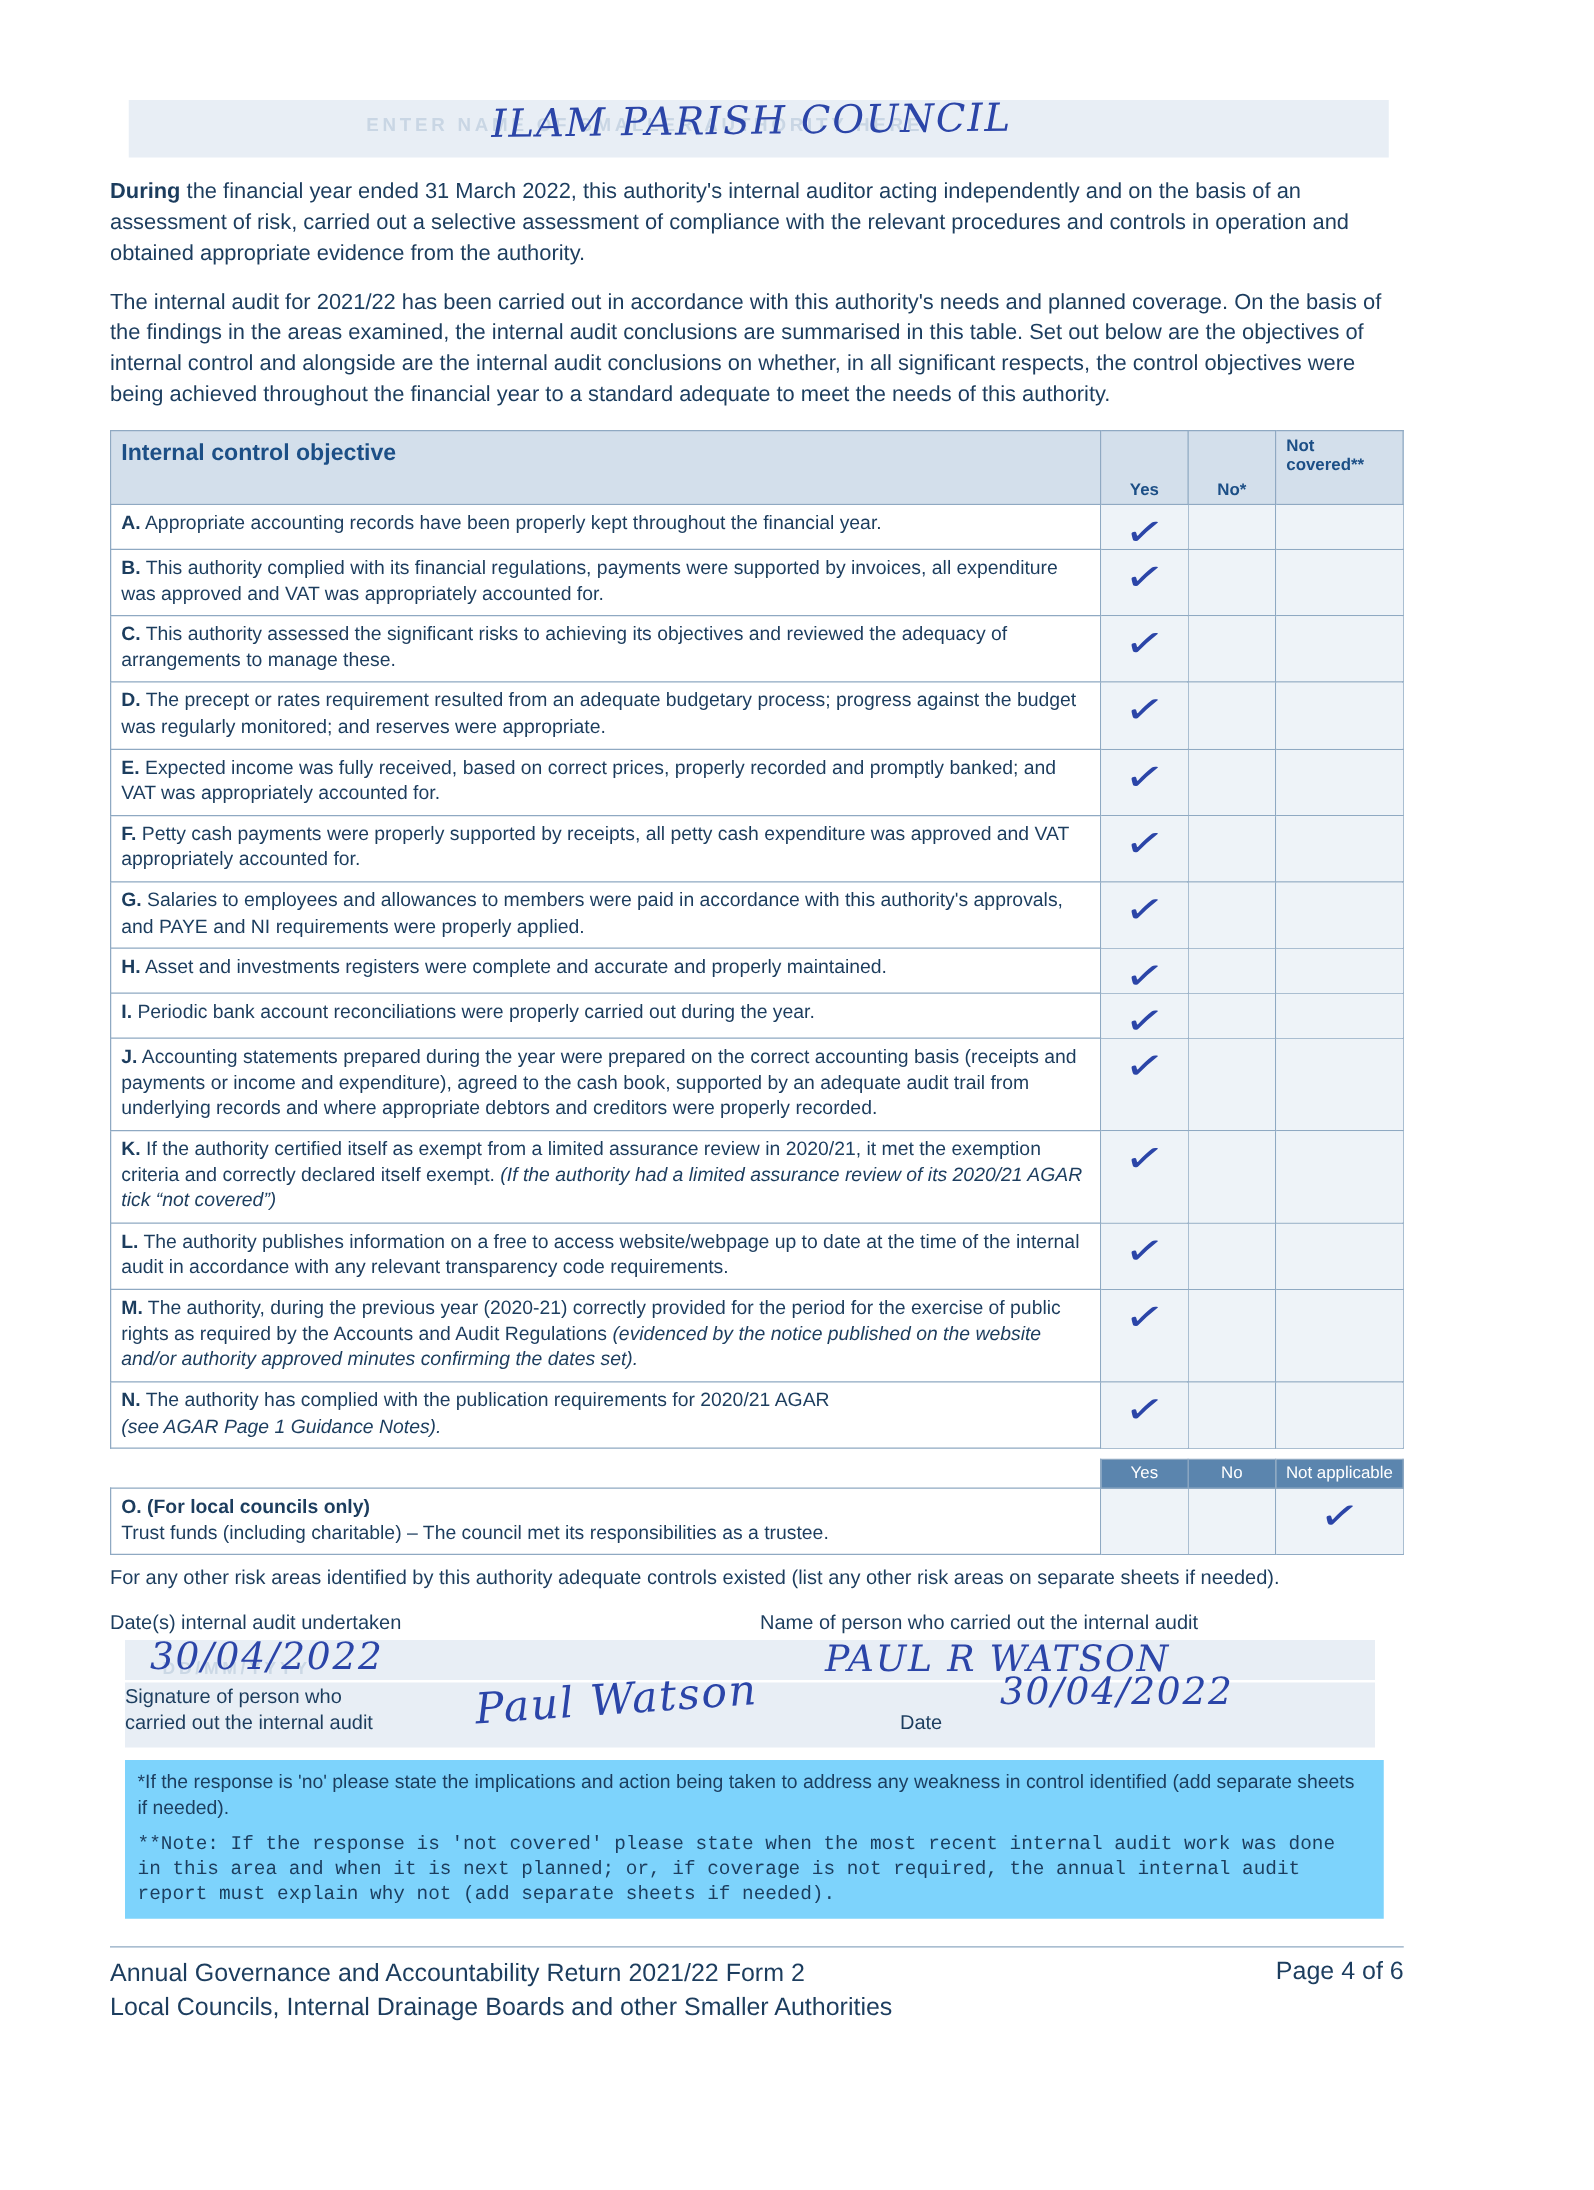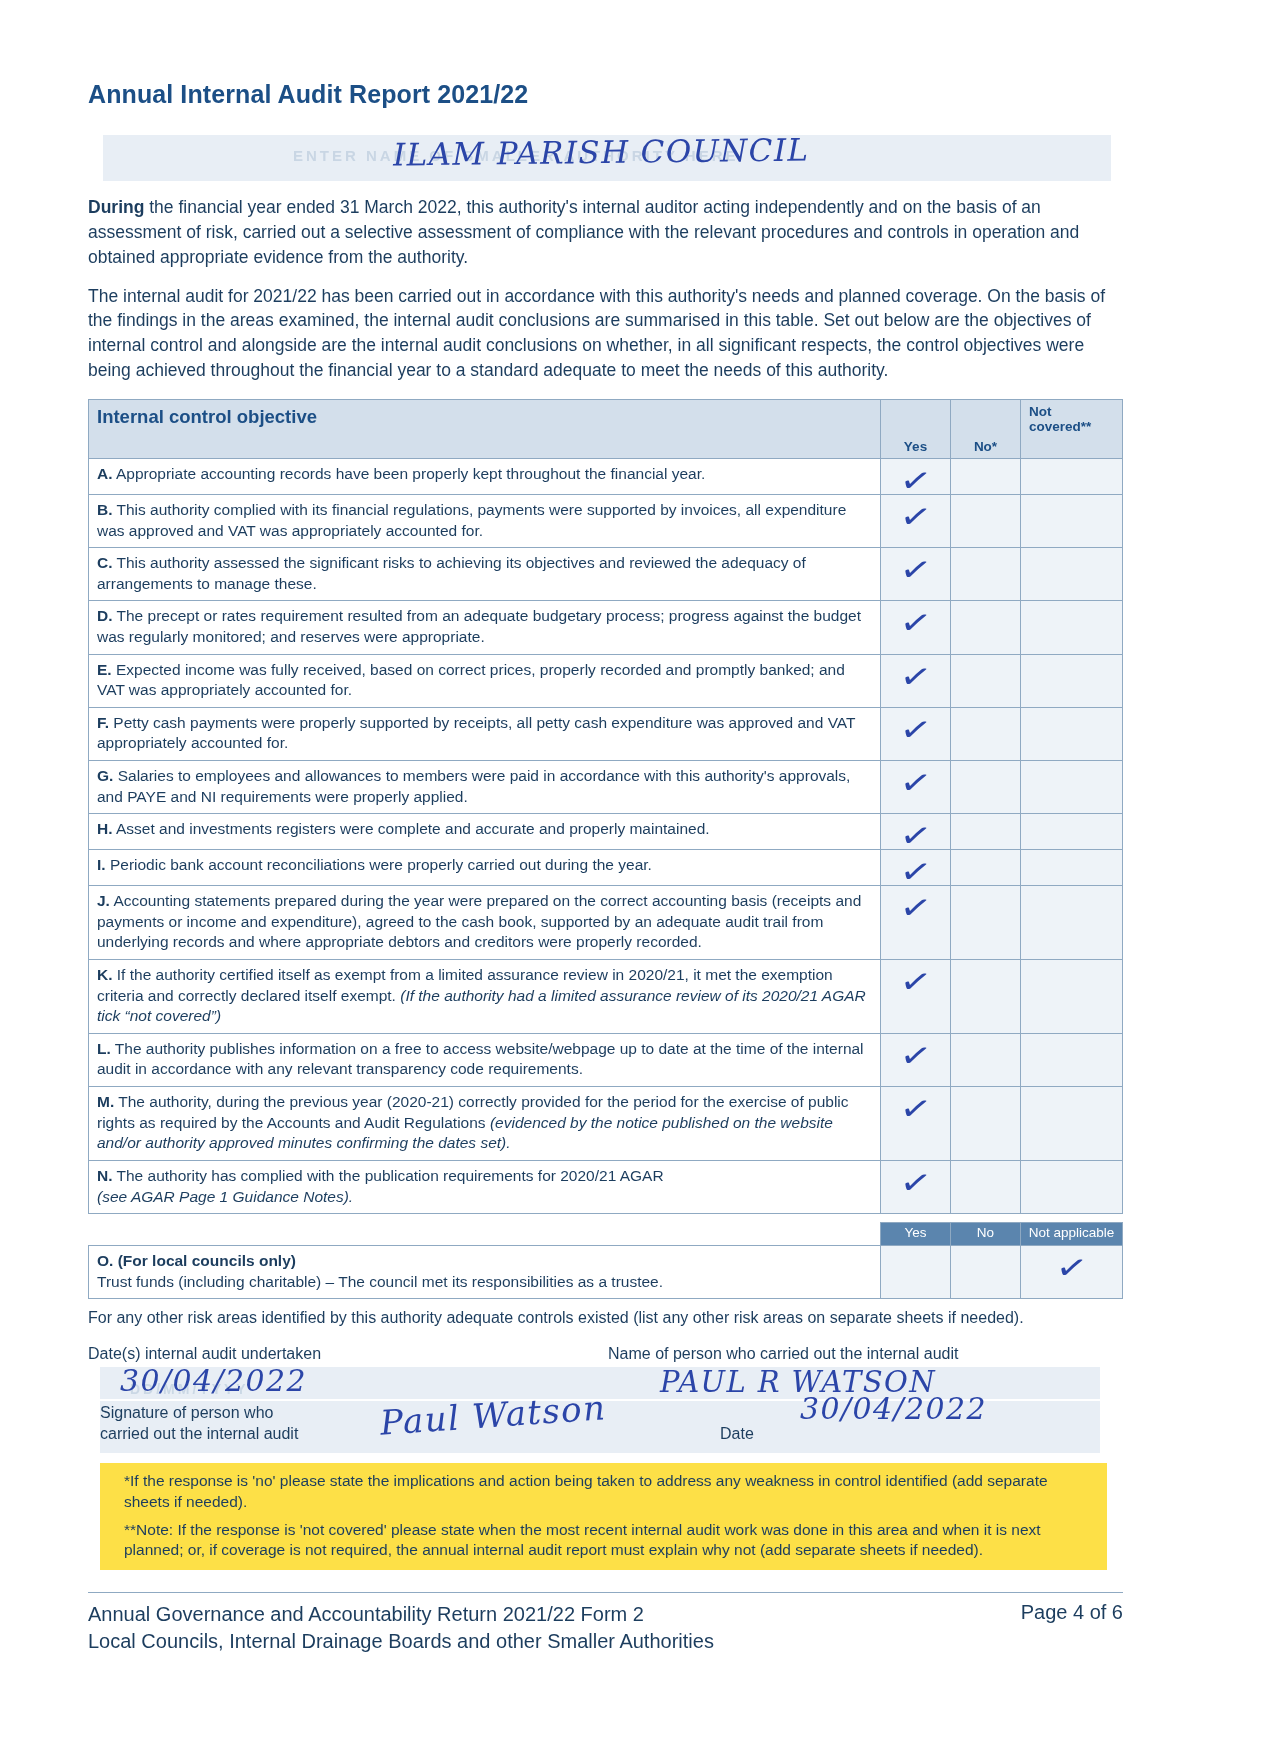--- a/index.html
+++ b/index.html
@@ -223,34 +223,34 @@
     color: #1c3d5e;
     z-index: 3;
   }
   .hw-sign {
     position: absolute; left: 280px; top: -6px; font-size: 34px; transform: rotate(-4deg);
   }
   .hw-date2 {
     position: absolute; left: 700px; top: -10px; font-size: 30px;
   }
   .footnotes {
-    background: #fde047;
+    background: #7dd3fc;
     margin-top: 10px;
-    padding: 8px 12px 10px 24px;
+    padding: 8px 12px 10px 10px;
     width: 1007px;
     box-sizing: border-box;
     margin-left: 12px;
   }
   .footnotes p {
     margin: 0 0 8px 0;
     font-size: 15.5px;
     line-height: 1.3;
     color: #1c3d5e;
   }
-  .footnotes p:last-child { margin-bottom: 0; }
+  .footnotes p:last-child { margin-bottom: 0; font-family: Liberation Mono, monospace; }
   .page-footer {
     border-top: 1px solid #8fa9c2;
     margin-top: 22px;
     padding-top: 8px;
     display: flex;
     justify-content: space-between;
     font-size: 20px;
     color: #1c3d5e;
     width: 1035px;
   }
@@ -259,21 +259,20 @@
   .w-yes { width: 70px; }
   .w-no { width: 70px; }
   .w-nc { width: 102px; }
 </style>
 </head>
 <body>
 
 <div class="page">
   <div class="content">
 
-    <h1 class="doc-title">Annual Internal Audit Report 2021/22</h1>
 
     <div class="entry-band">
       <span class="hint">ENTER NAME OF SMALLER AUTHORITY HERE</span>
       <span class="hand hw-council">ILAM PARISH COUNCIL</span>
     </div>
 
 
     <p class="para"><b>During</b><span> the financial year ended 31 March 2022, this authority's internal auditor acting independently and on the basis of an assessment of risk, carried out a selective assessment of compliance with the relevant procedures and controls in operation and obtained appropriate evidence from the authority.</span></p>
 
     <p class="para">The internal audit for 2021/22 has been carried out in accordance with this authority's needs and planned coverage. On the basis of the findings in the areas examined, the internal audit conclusions are summarised in this table. Set out below are the objectives of internal control and alongside are the internal audit conclusions on whether, in all significant respects, the control objectives were being achieved throughout the financial year to a standard adequate to meet the needs of this authority.</p>

